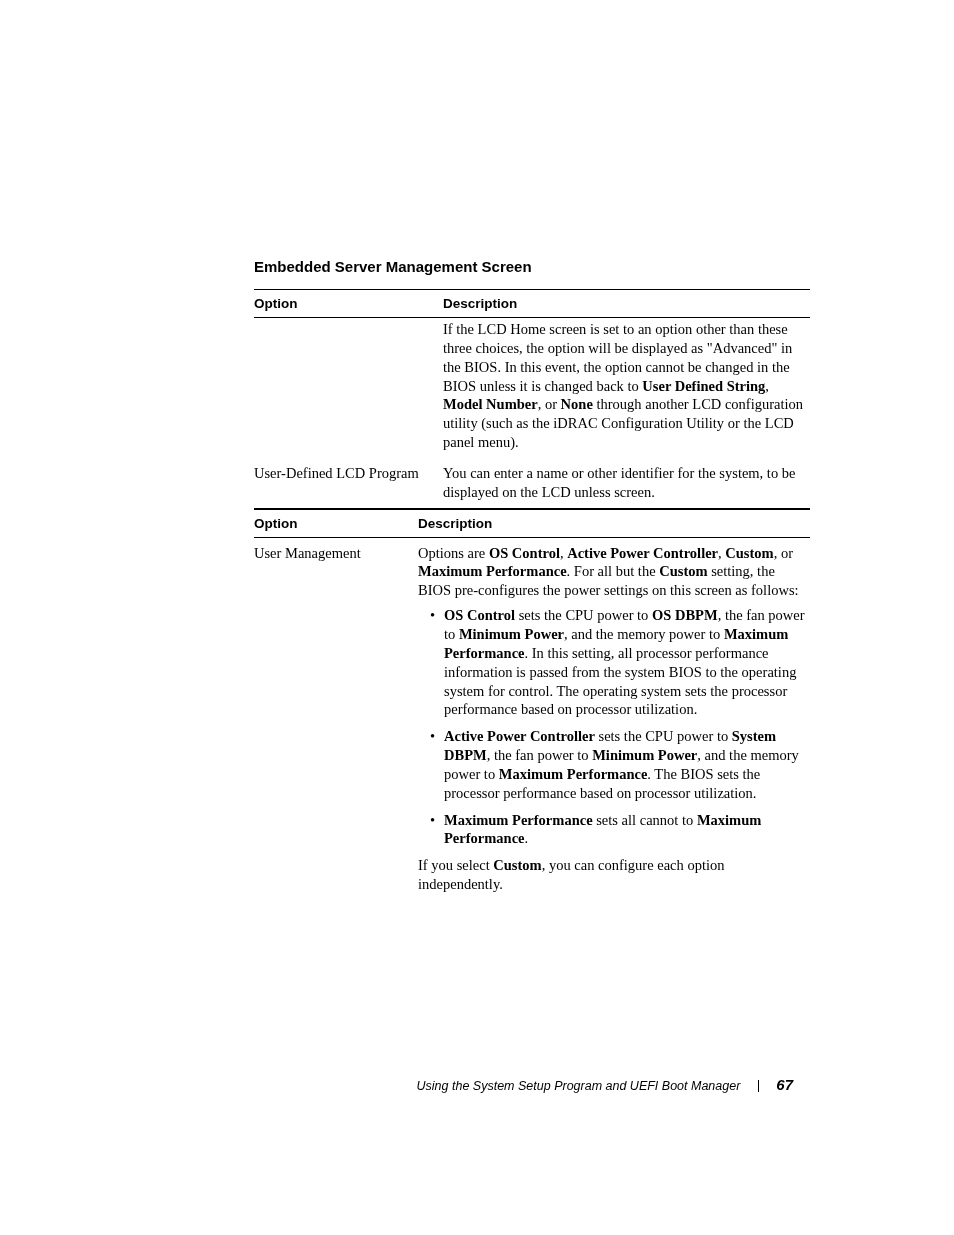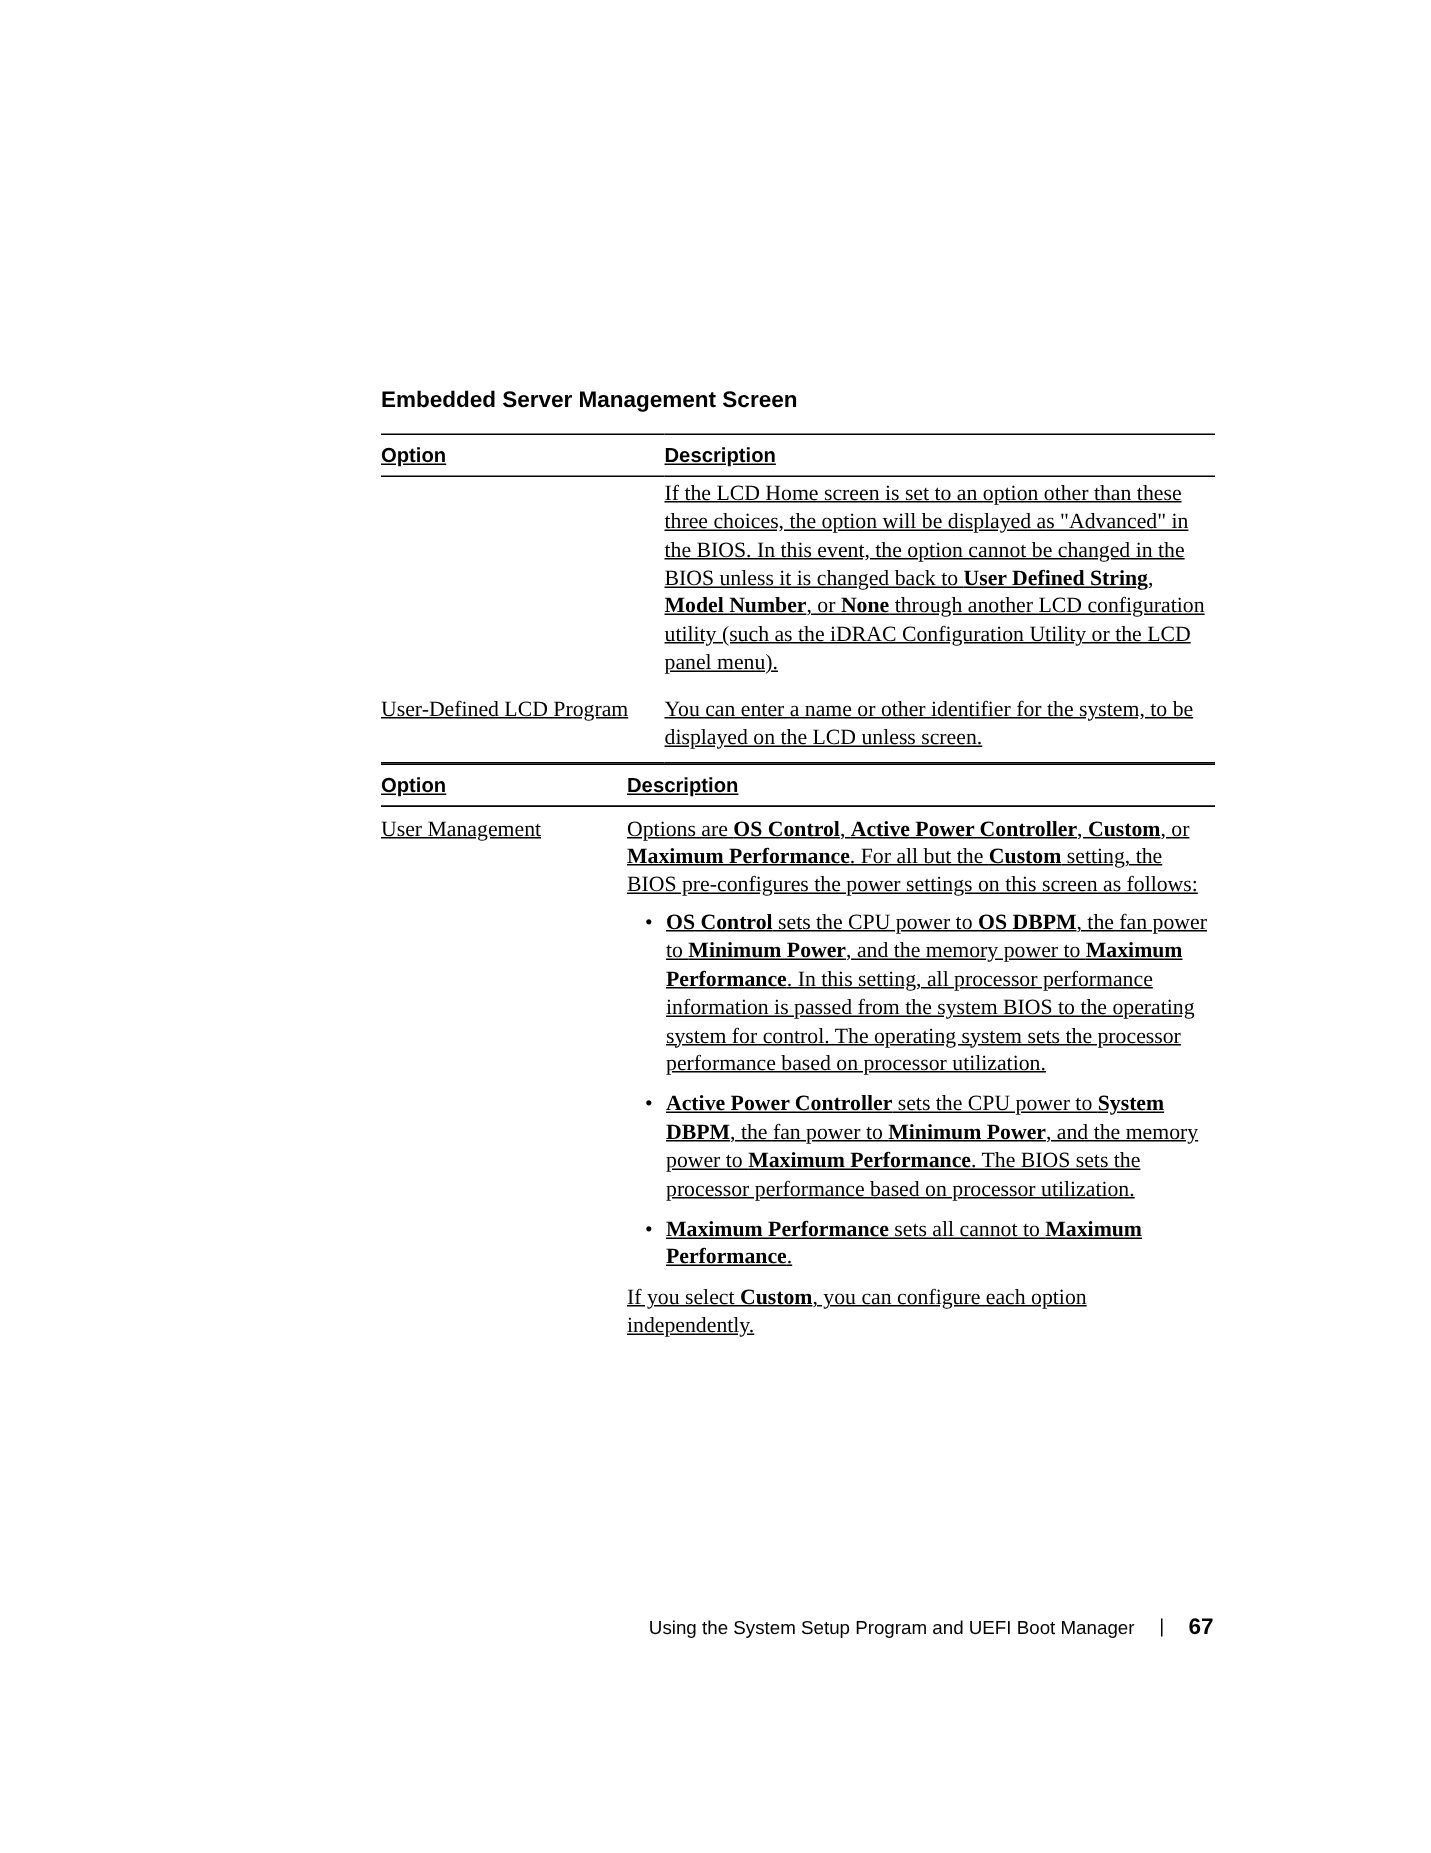--- a/index.html
+++ b/index.html
@@ -24,21 +24,20 @@
     font-size: 15px;
     margin: 0 0 14px 0;
   }
   .section-heading.second {
     margin-top: 28px;
   }
   table {
     border-collapse: collapse;
     width: 100%;
     font-size: 14.5px;
-    text-decoration: underline;
   }
   thead th {
     text-align: left;
     font-family: Arial, Helvetica, sans-serif;
     font-weight: bold;
     font-size: 13.5px;
     border-top: 1.5px solid #000;
     border-bottom: 1px solid #000;
     padding: 6px 4px 6px 0;
   }
@@ -76,26 +75,27 @@
   }
   ul.bullets li::before {
     content: "•";
     position: absolute;
     left: -2px;
     top: 0;
   }
   b { font-weight: bold; }
   .footer {
     position: absolute;
-    left: 253px;
+    left: 237px;
     width: 556px;
     top: 1076px;
     text-align: right;
     font-family: Arial, Helvetica, sans-serif;
     font-size: 12.5px;
+    font-style: italic;
   }
   .footer .sep {
     display: inline-block;
     border-left: 1px solid #000;
     height: 12px;
     vertical-align: -2px;
     margin: 0 14px 0 14px;
   }
   .footer .pnum {
     font-weight: bold;

